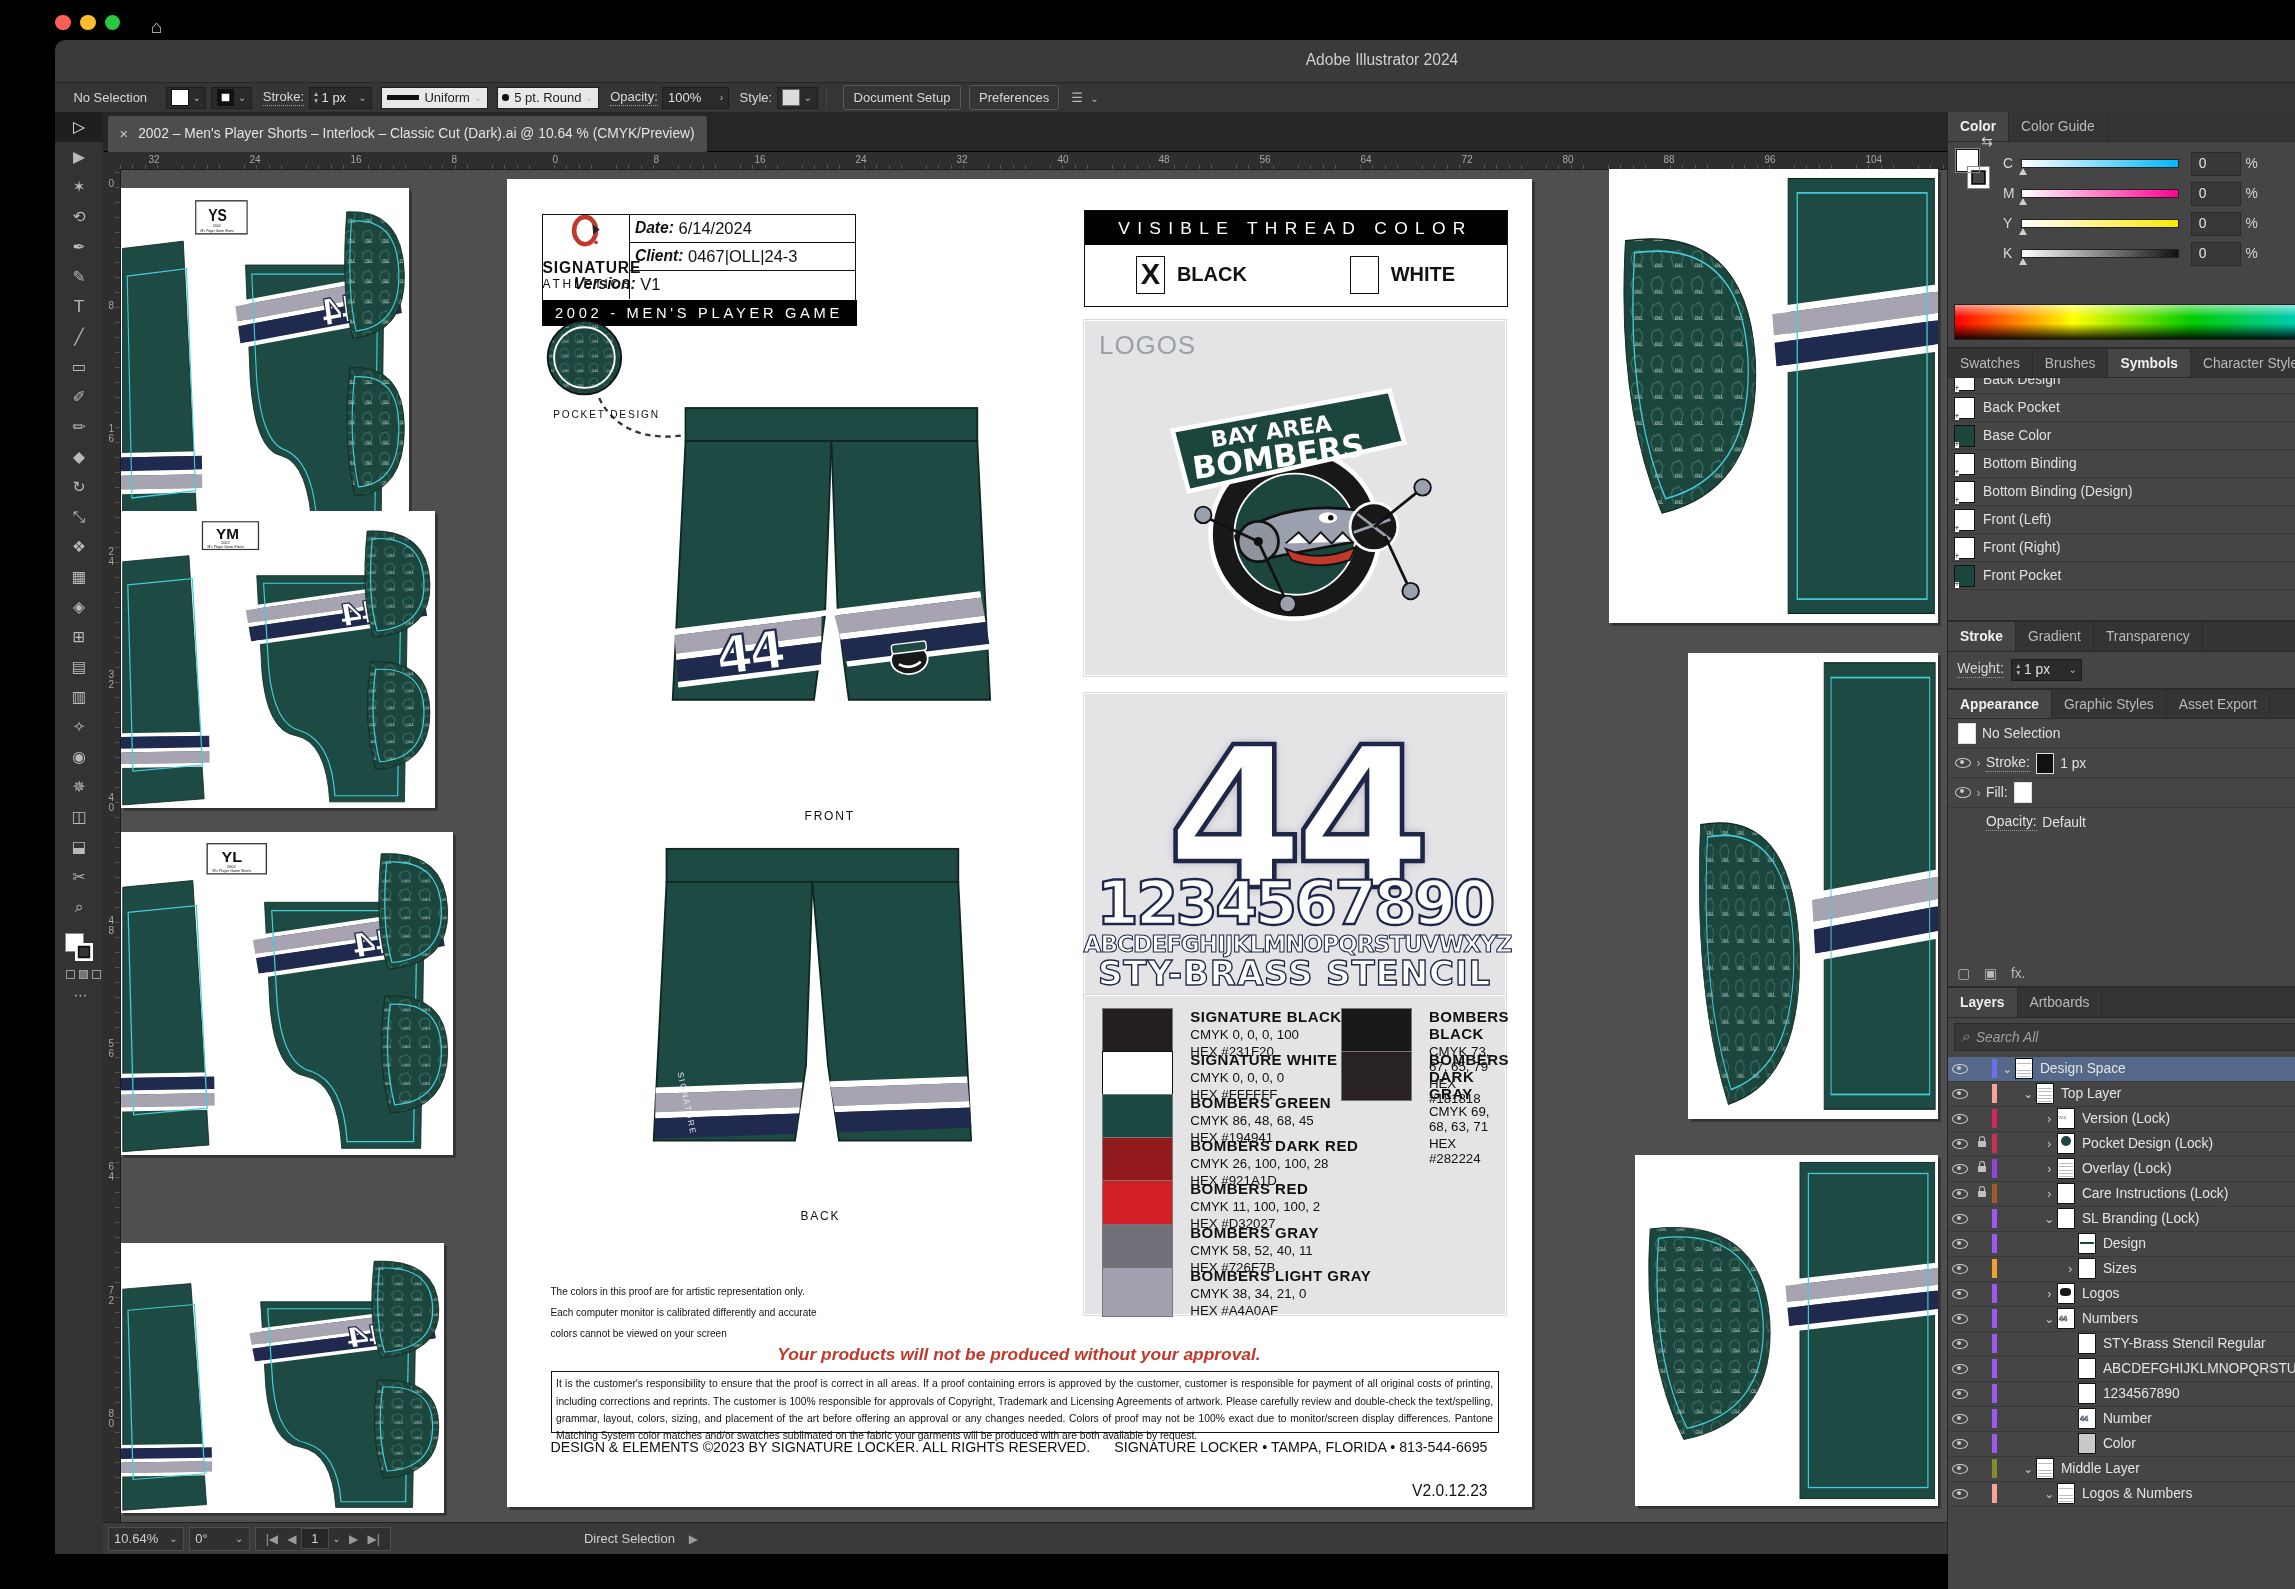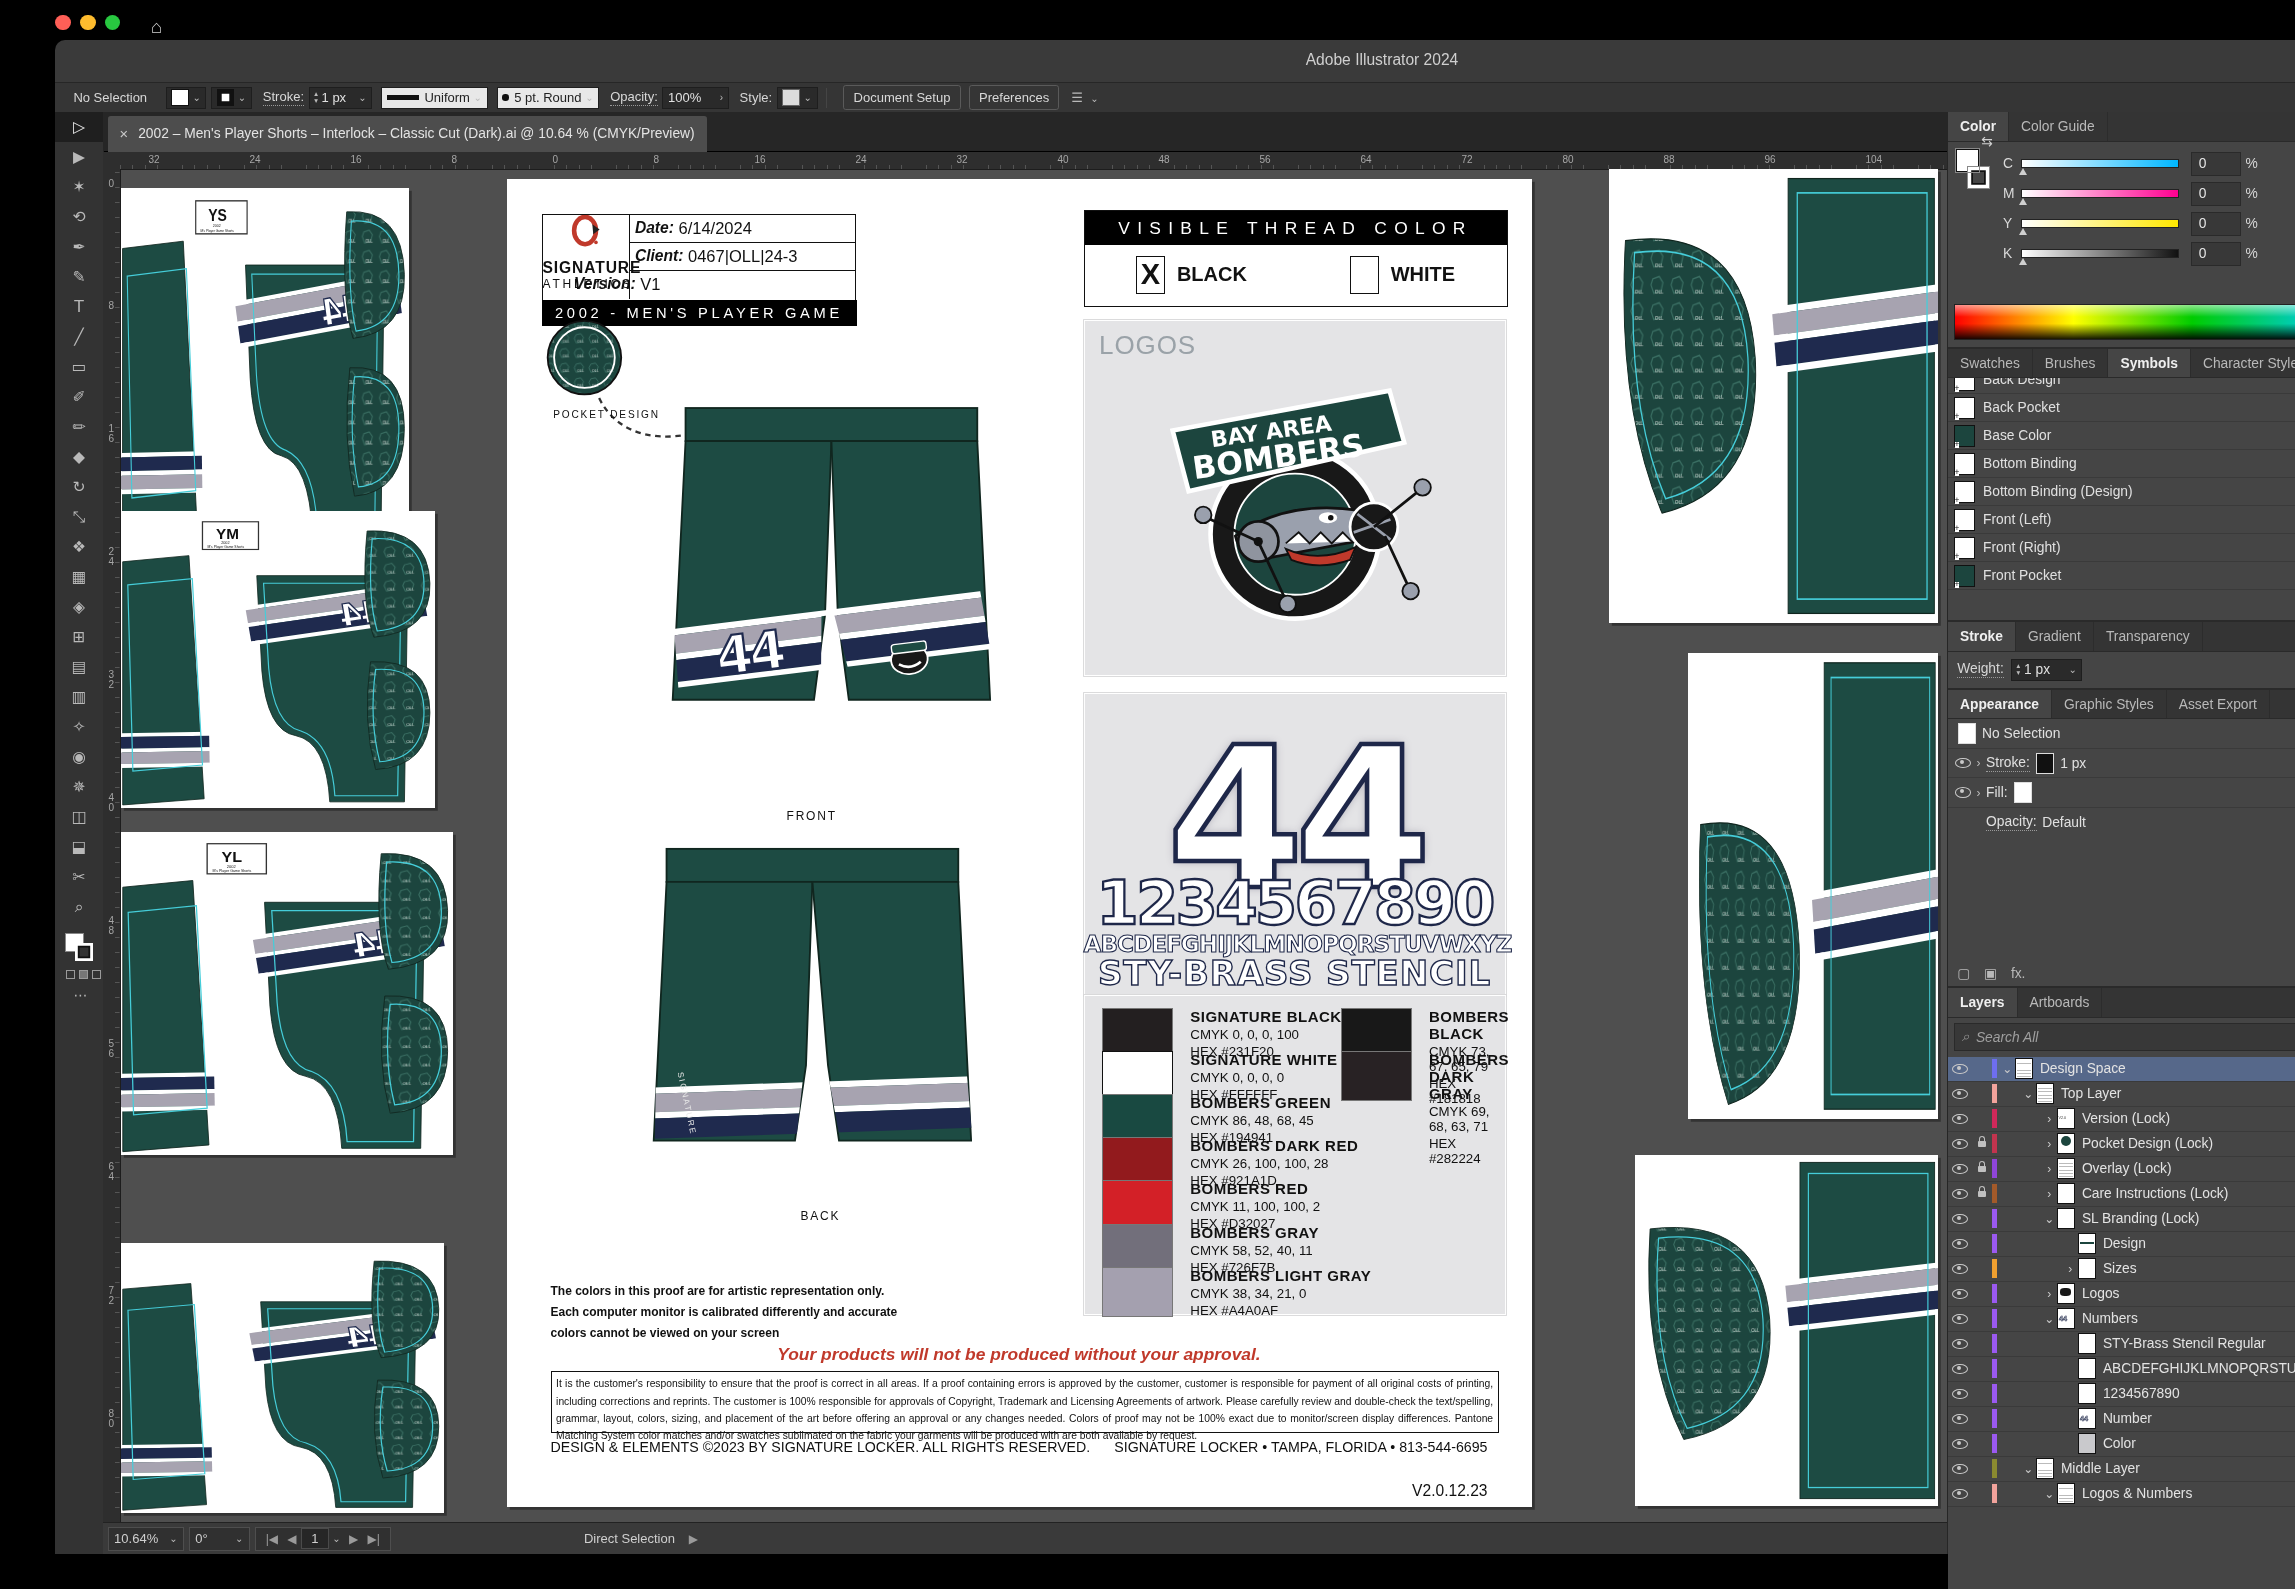--- a/index.html
+++ b/index.html
@@ -124,21 +124,21 @@
   .stenc{color:#fff;-webkit-text-stroke:2.3px #1e2749;font-weight:bold;font-family:"DejaVu Sans",sans-serif;}
   #digits{position:absolute;left:0;right:0;top:275px;text-align:center;font-size:92px;letter-spacing:-2.8px;}
   #alpha{position:absolute;left:0;right:0;top:384px;text-align:center;font-size:40px;-webkit-text-stroke:1.4px #1e2749;letter-spacing:-0.9px;}
   #fontname{position:absolute;left:0;right:0;top:432px;text-align:center;font-size:48px;-webkit-text-stroke:1.8px #1e2749;letter-spacing:0.9px;}
   .centry{position:absolute;display:flex;}
   .csw{width:69px;height:48px;border:0.5px solid #999;flex:none;}
   .cinfo{margin-left:17.4px;color:#111;}
   .cinfo .n{font-weight:bold;font-size:15px;letter-spacing:0.5px;}
   .cinfo .c{font-size:13.3px;margin-top:2.8px;}
   .cinfo .h{font-size:13.3px;margin-top:1.8px;}
-  #notelines{position:absolute;left:44px;top:1102px;color:#111;font-size:12px;line-height:21px;font-weight:bold;}
+  #notelines{position:absolute;left:44px;top:1102px;color:#111;font-size:10px;line-height:21px;}
   #redline{position:absolute;left:0;right:0;top:1165px;text-align:center;color:#c0392b;font-weight:bold;font-style:italic;font-size:17.4px;}
   #discbox{position:absolute;left:44px;top:1192px;width:937px;height:53px;border:1.4px solid #111;color:#111;
            font-size:10.3px;line-height:17.4px;padding:3.7px 4.6px;text-align:justify;}
   #footrow{position:absolute;left:44px;top:1260px;width:937px;display:flex;justify-content:space-between;color:#111;font-size:14.2px;}
   #vercode{position:absolute;right:44px;top:1303px;color:#111;font-size:15.6px;}
   .ablabel{position:absolute;color:#111;font-size:12px;letter-spacing:1.8px;}
   
   .pattern-artboard svg{display:block;width:100%;height:100%;}
 </style>
 </head>
@@ -357,21 +357,21 @@
             <rect x="20" y="268" width="420" height="24" fill="#1f2a4e"></rect>
             <rect x="20" y="292" width="420" height="6" fill="#fff"></rect>
           </g>
           <text x="100" y="302" transform="rotate(-7 130 290)" font-size="58" font-weight="bold" fill="#fff" stroke="#1f2a4e" stroke-width="2.5" letter-spacing="-4" font-family="DejaVu Sans,sans-serif">44</text>
           <g transform="rotate(-7 310 288)">
             <ellipse cx="310" cy="288" rx="20" ry="16" fill="#181818" stroke="#fff" stroke-width="2"></ellipse>
             <rect x="292" y="270" width="38" height="10" rx="3" fill="#1d4b43" stroke="#fff" stroke-width="1.5"></rect>
             <path d="M298 292 q12 8 24 0" stroke="#fff" stroke-width="3" fill="none"></path>
           </g>
         </svg>
-        <div class="ablabel" style="left:280px;top:630px;text-align:center;">FRONT</div>
+        <div class="ablabel" style="left:298px;top:630px;text-align:center;">FRONT</div>
 
         <svg class="abs" style="left:99px;top:657px;" width="422" height="367" viewBox="0 0 460 400">
           <defs>
             <clipPath id="blegs">
                 <path d="M66 50 L52 332 L206 332 L218 250 L242 250 L254 332 L398 332 L384 50 Z"></path>
               </clipPath>
           </defs>
           <rect x="66" y="14" width="318" height="36" fill="#1d4b43" stroke="#10261f" stroke-width="2"></rect>
           <path d="M66 50 L52 332 L206 332 L218 250 L225 50 Z" fill="#1d4b43" stroke="#10261f" stroke-width="2"></path>
           <path d="M384 50 L398 332 L254 332 L242 250 L225 50 Z" fill="#1d4b43" stroke="#10261f" stroke-width="2"></path>

